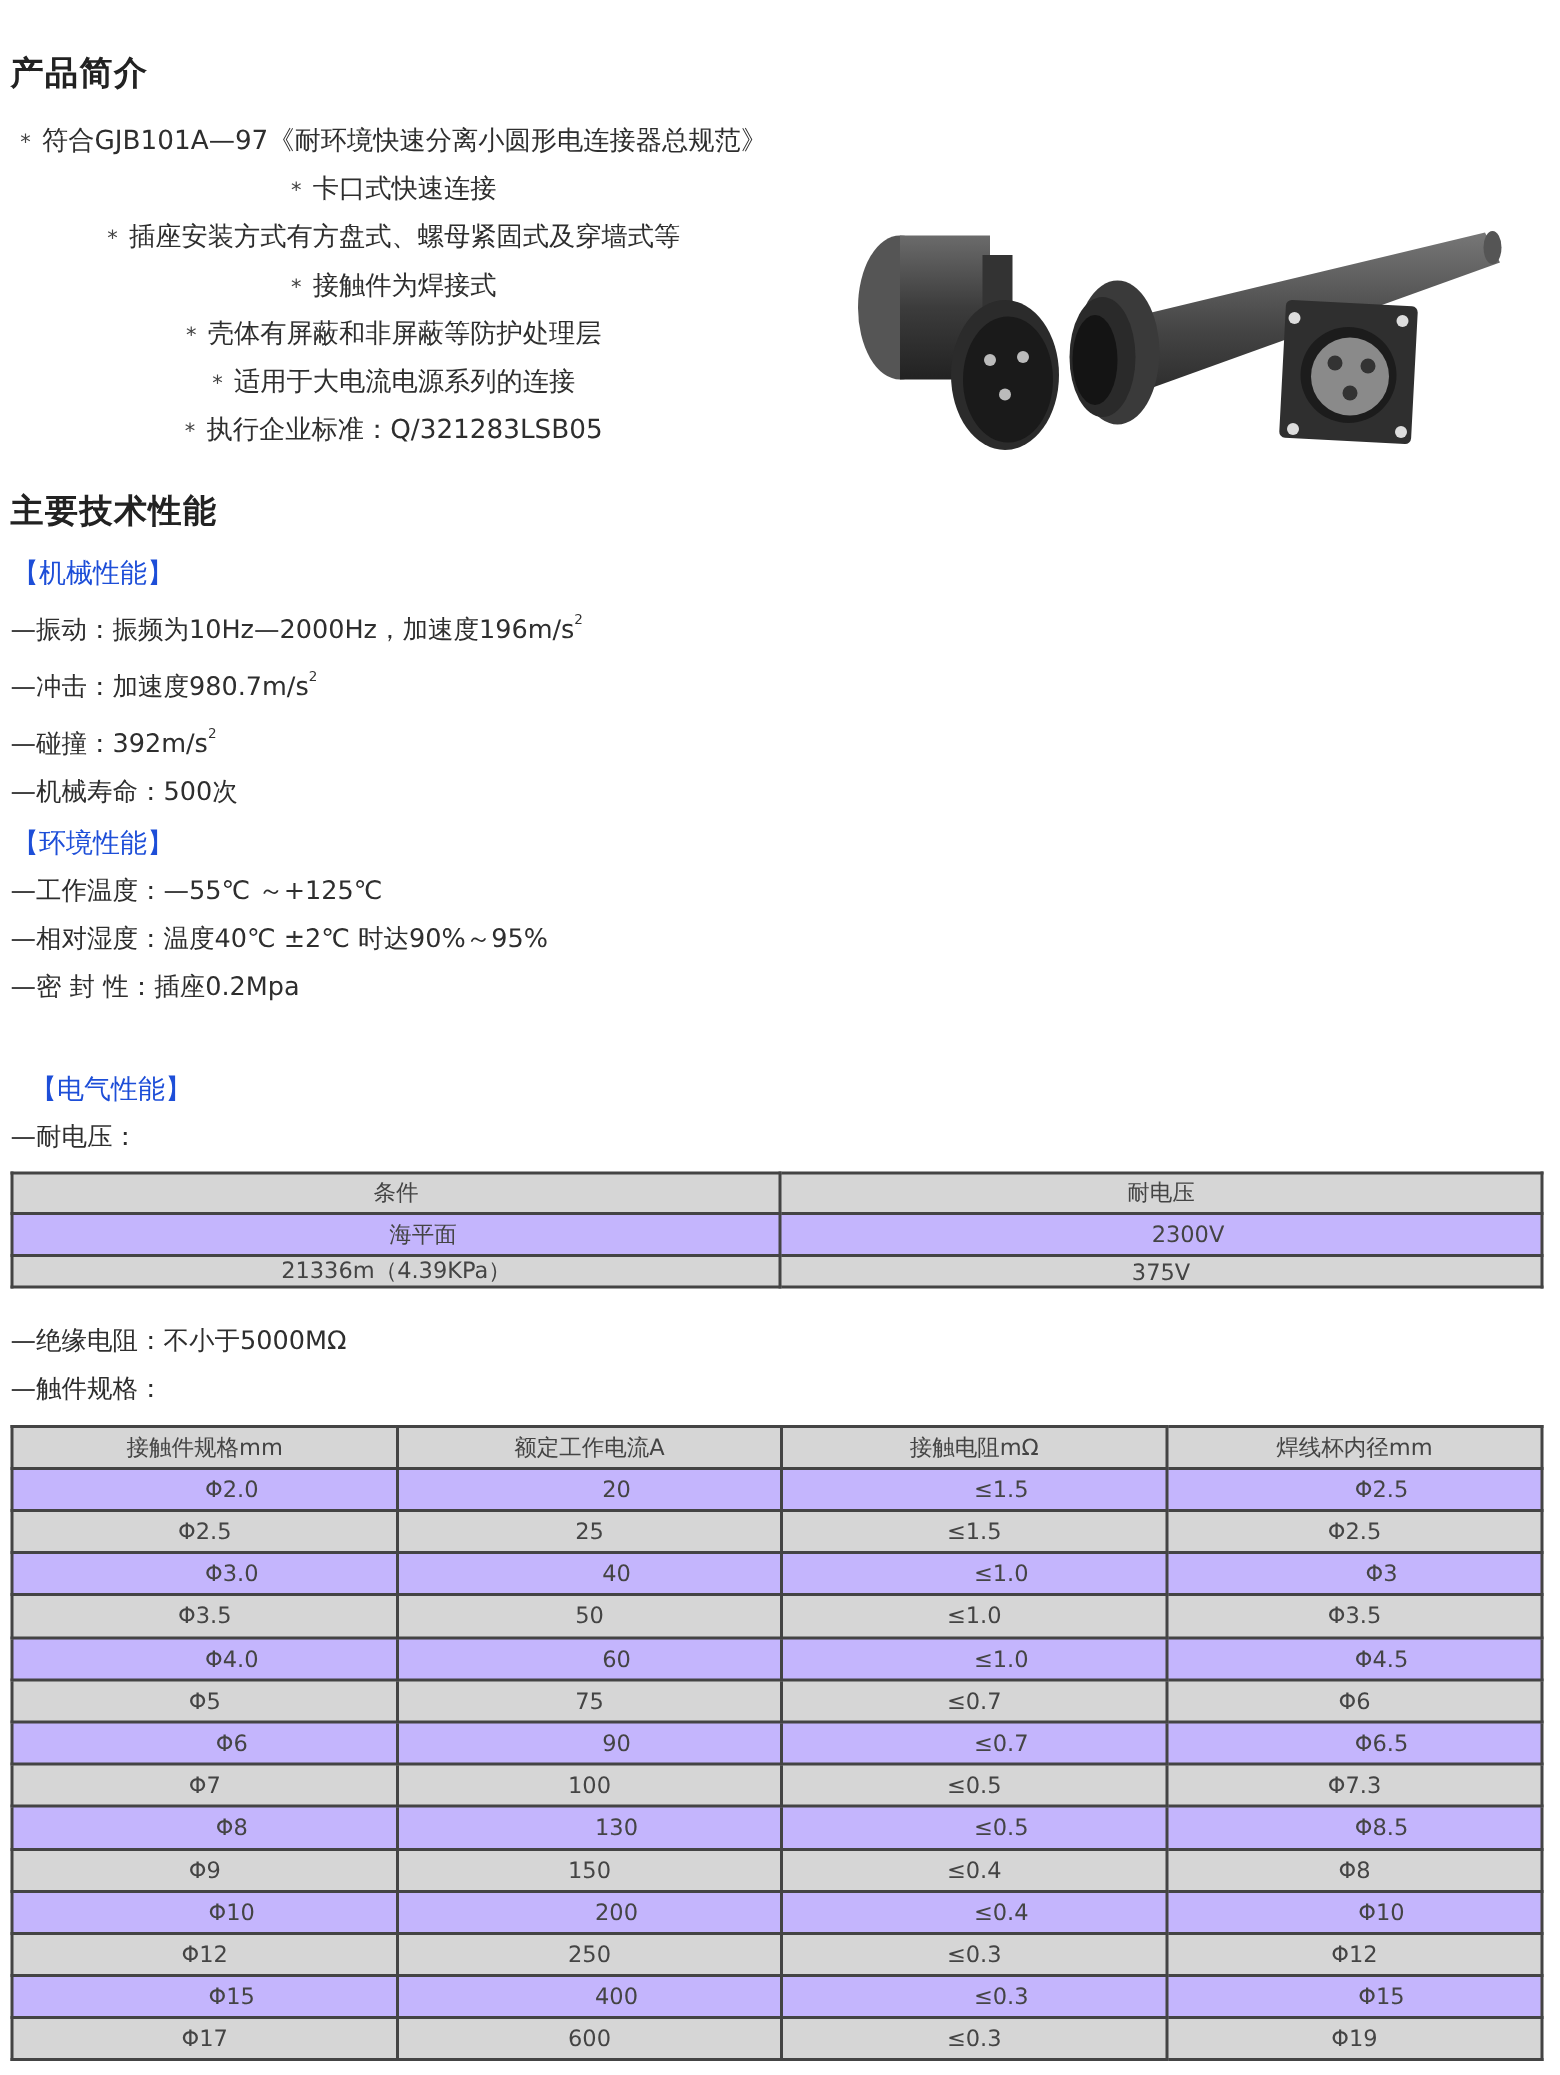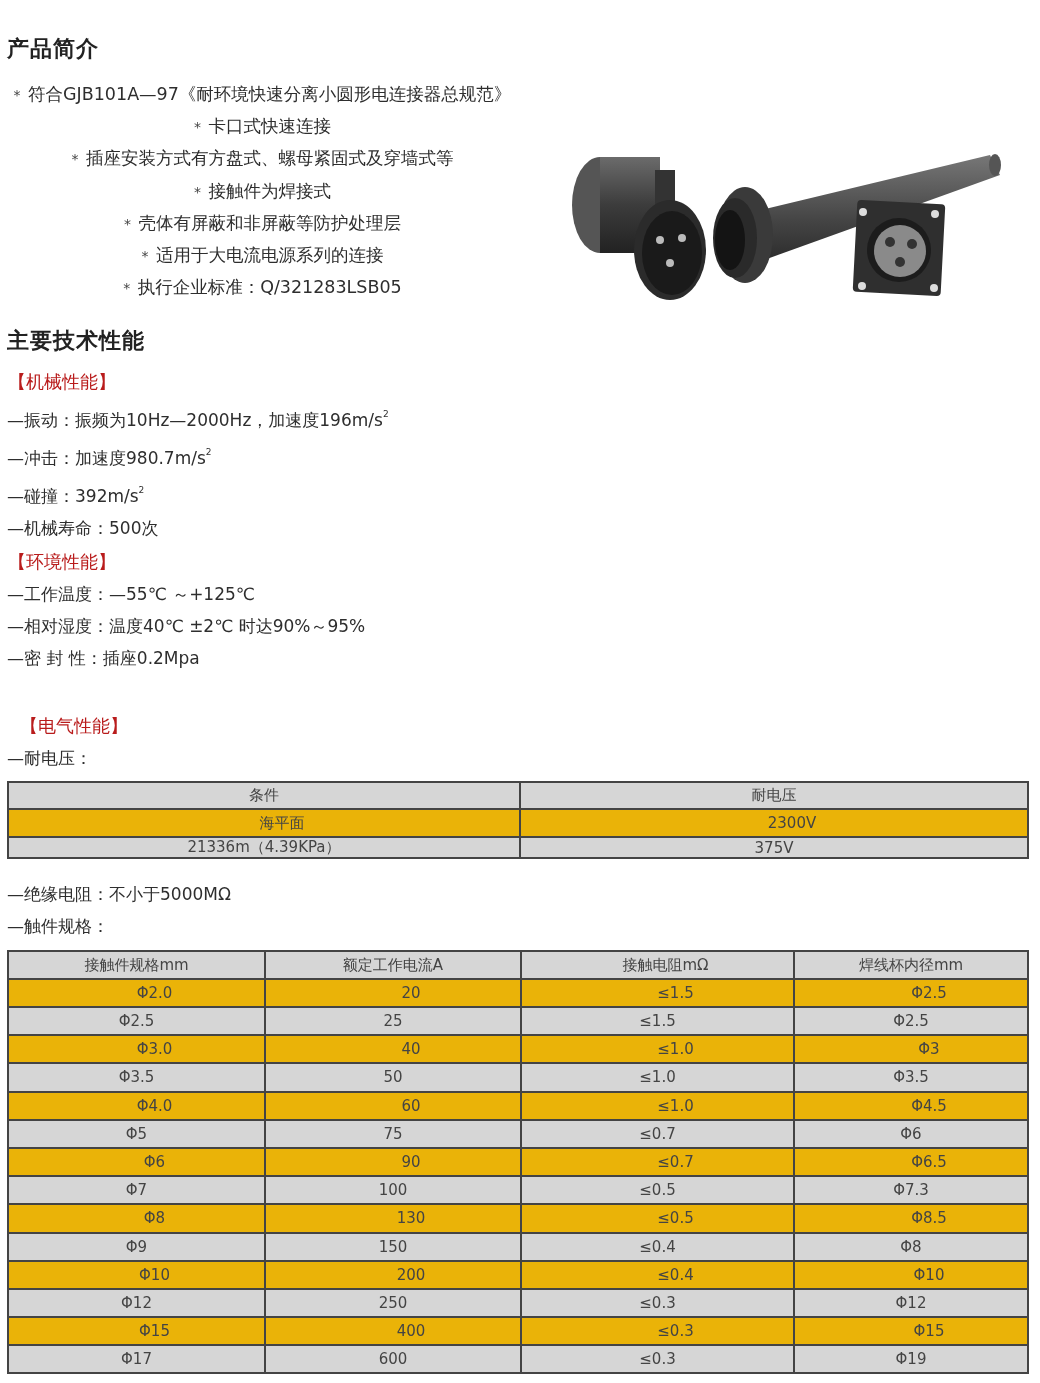--- a/index.html
+++ b/index.html
@@ -6,27 +6,27 @@
   body {
     width: 1040px; height: 1383px; position: relative; overflow: hidden;
     background: #ffffff; color: #2e2e2e;
     font-family: "DejaVu Sans", "Liberation Sans", sans-serif;
   }
   .abs { position: absolute; }
   .h1 { font-size: 22px; font-weight: bold; color: #222; letter-spacing: 1px; }
   .bullets { left: 6px; top: 78px; margin: 0; padding: 0; list-style: none; text-align: center; }
   .bullets li { height: 32.2px; line-height: 32px; font-size: 17.5px; white-space: nowrap; }
   .bullets .star { display: inline-block; width: 22px; font-size: 14px; color: #444; }
-  .sub { font-size: 18px; color: #b91c1c; }
+  .sub { font-size: 18px; color: #1d4ed8; }
   .line { font-size: 17px; white-space: nowrap; line-height: 32px; }
   .line sup { font-size: 9px; vertical-align: 9px; }
   table { position: absolute; border-collapse: collapse; font-size: 15px; color: #444; }
   td, th { border: 2px solid #444; text-align: center; font-weight: normal; padding: 0; }
   tr.g td, tr.g th { background: #d6d6d6; }
-  tr.w td { background: #eab308; padding-left: 36px; }
+  tr.w td { background: #c4b5fd; padding-left: 36px; }
   .img-wrap { left: 560px; top: 140px; width: 450px; height: 180px; }
 </style>
 </head>
 <body>
 
 <div class="abs h1" style="left:7px; top:34px;">产品简介</div>
 <ul class="abs bullets">
   <li><span class="star">*</span><span>符合GJB101A—97《耐环境快速分离小圆形电连接器总规范》</span></li>
   <li><span class="star">*</span><span>卡口式快速连接</span></li>
   <li><span class="star">*</span><span>插座安装方式有方盘式、螺母紧固式及穿墙式等</span></li>
@@ -117,21 +117,21 @@
   </table>
 
 <div class="abs line" style="left:7px; top:878px;">—绝缘电阻：不小于5000MΩ</div>
 <div class="abs line" style="left:7px; top:910px;">—触件规格：</div>
 
 <table id="contact-table" style="left:7px; top:950px; width:1022px;">
   <thead>
     <tr class="g" style="height:28px;">
       <th style="width:255px;">接触件规格mm</th>
       <th style="width:254px;">额定工作电流A</th>
-      <th style="width:255px;padding-left:16px;">接触电阻mΩ</th>
+      <th style="width:255px;">接触电阻mΩ</th>
       <th>焊线杯内径mm</th>
     </tr>
   </thead>
   <tbody id="contact-body">
       <tr class="w" style="height: 28.2px;">
         <td>Φ2.0</td>
         <td>20</td>
         <td>≤1.5</td>
         <td>Φ2.5</td>
       </tr>

